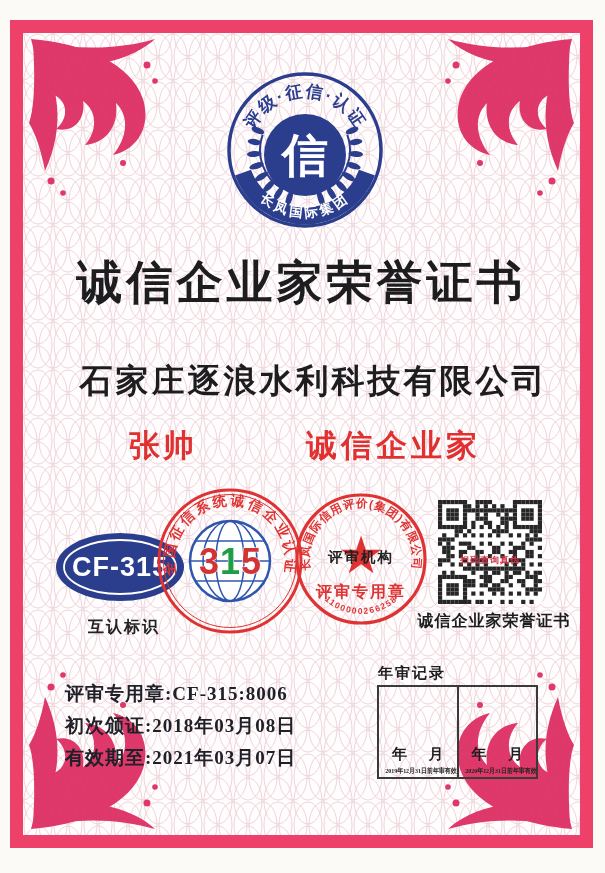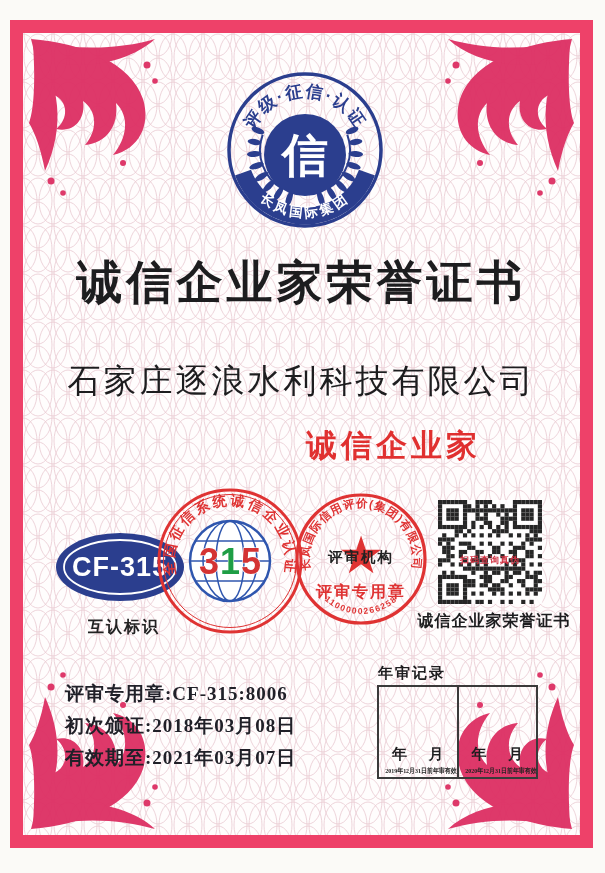--- a/index.html
+++ b/index.html
@@ -15,21 +15,21 @@
   .guilloche{position:absolute;left:0;top:0;width:557px;height:802px;}
   .corner{position:absolute;width:140px;height:180px;opacity:.95;}
   .c-tl{left:4px;top:2px;} .c-tr{right:4px;top:2px;}
   .c-bl{left:4px;bottom:2px;} .c-br{right:4px;bottom:2px;}
 
   .title{position:absolute;left:0;top:219px;width:557px;text-align:center;
     font-size:46px;font-weight:900;color:var(--ink,#1d1d1f);letter-spacing:4px;}
   .credit{position:absolute;right:34px;top:289px;font-size:17px;font-weight:bold;
     color:#2b2b2b;letter-spacing:.5px;}
   .company{position:absolute;left:0;top:326px;width:557px;text-align:center;
-    font-size:33px;font-weight:400;color:var(--ink,#1d1d1f);letter-spacing:3px;}
+    font-size:33px;font-weight:700;color:var(--ink,#1d1d1f);letter-spacing:3px;padding-left:12px;}
   .honoree-name{position:absolute;left:85px;top:392px;width:110px;text-align:center;
     font-family:"Liberation Serif", serif;font-size:31px;font-weight:bold;
     color:var(--text-red,#e03030);letter-spacing:3px;}
   .honor-title{position:absolute;left:283px;top:392px;width:195px;
     font-family:"Liberation Serif", serif;font-size:31px;font-weight:bold;
     color:var(--text-red,#e03030);letter-spacing:4px;}
 
   .cf315{position:absolute;left:27px;top:494px;}
   .cf315-caption{position:absolute;left:51px;top:584px;width:100px;text-align:center;
     font-family:"Liberation Serif", serif;font-size:16px;font-weight:bold;
@@ -148,20 +148,21 @@
       <text font-size="17" font-weight="bold" fill="var(--navy,#2b3e8e)" letter-spacing="2">
         <textPath href="#em-top" startOffset="50%" text-anchor="middle">评级·征信·认证</textPath>
       </text>
       <text font-size="13.5" font-weight="bold" fill="#ffffff" letter-spacing="3">
         <textPath href="#em-bot" startOffset="50%" text-anchor="middle">长凤国际集团</textPath>
       </text>
     </svg>
 
     <div class="title">诚信企业家荣誉证书</div>
     <div class="company">石家庄逐浪水利科技有限公司</div>
+    <div class="honoree-name">张帅</div>
     <div class="honor-title">诚信企业家</div>
 
     <svg class="cf315" width="140" height="80" viewBox="0 0 140 80">
       <ellipse cx="70" cy="40" rx="64" ry="34" fill="var(--navy,#2b3e8e)"></ellipse>
       <ellipse cx="70" cy="40" rx="56" ry="27" fill="none" stroke="#ffffff" stroke-width="1.8"></ellipse>
       <text x="70" y="49" text-anchor="middle" font-size="27" font-weight="bold" fill="#ffffff" font-family="Liberation Serif, serif" letter-spacing="1">CF-315</text>
     </svg>
     <div class="cf315-caption">互认标识</div>
 
     <svg class="globe-seal" width="150" height="150" viewBox="-75 -75 150 150">

